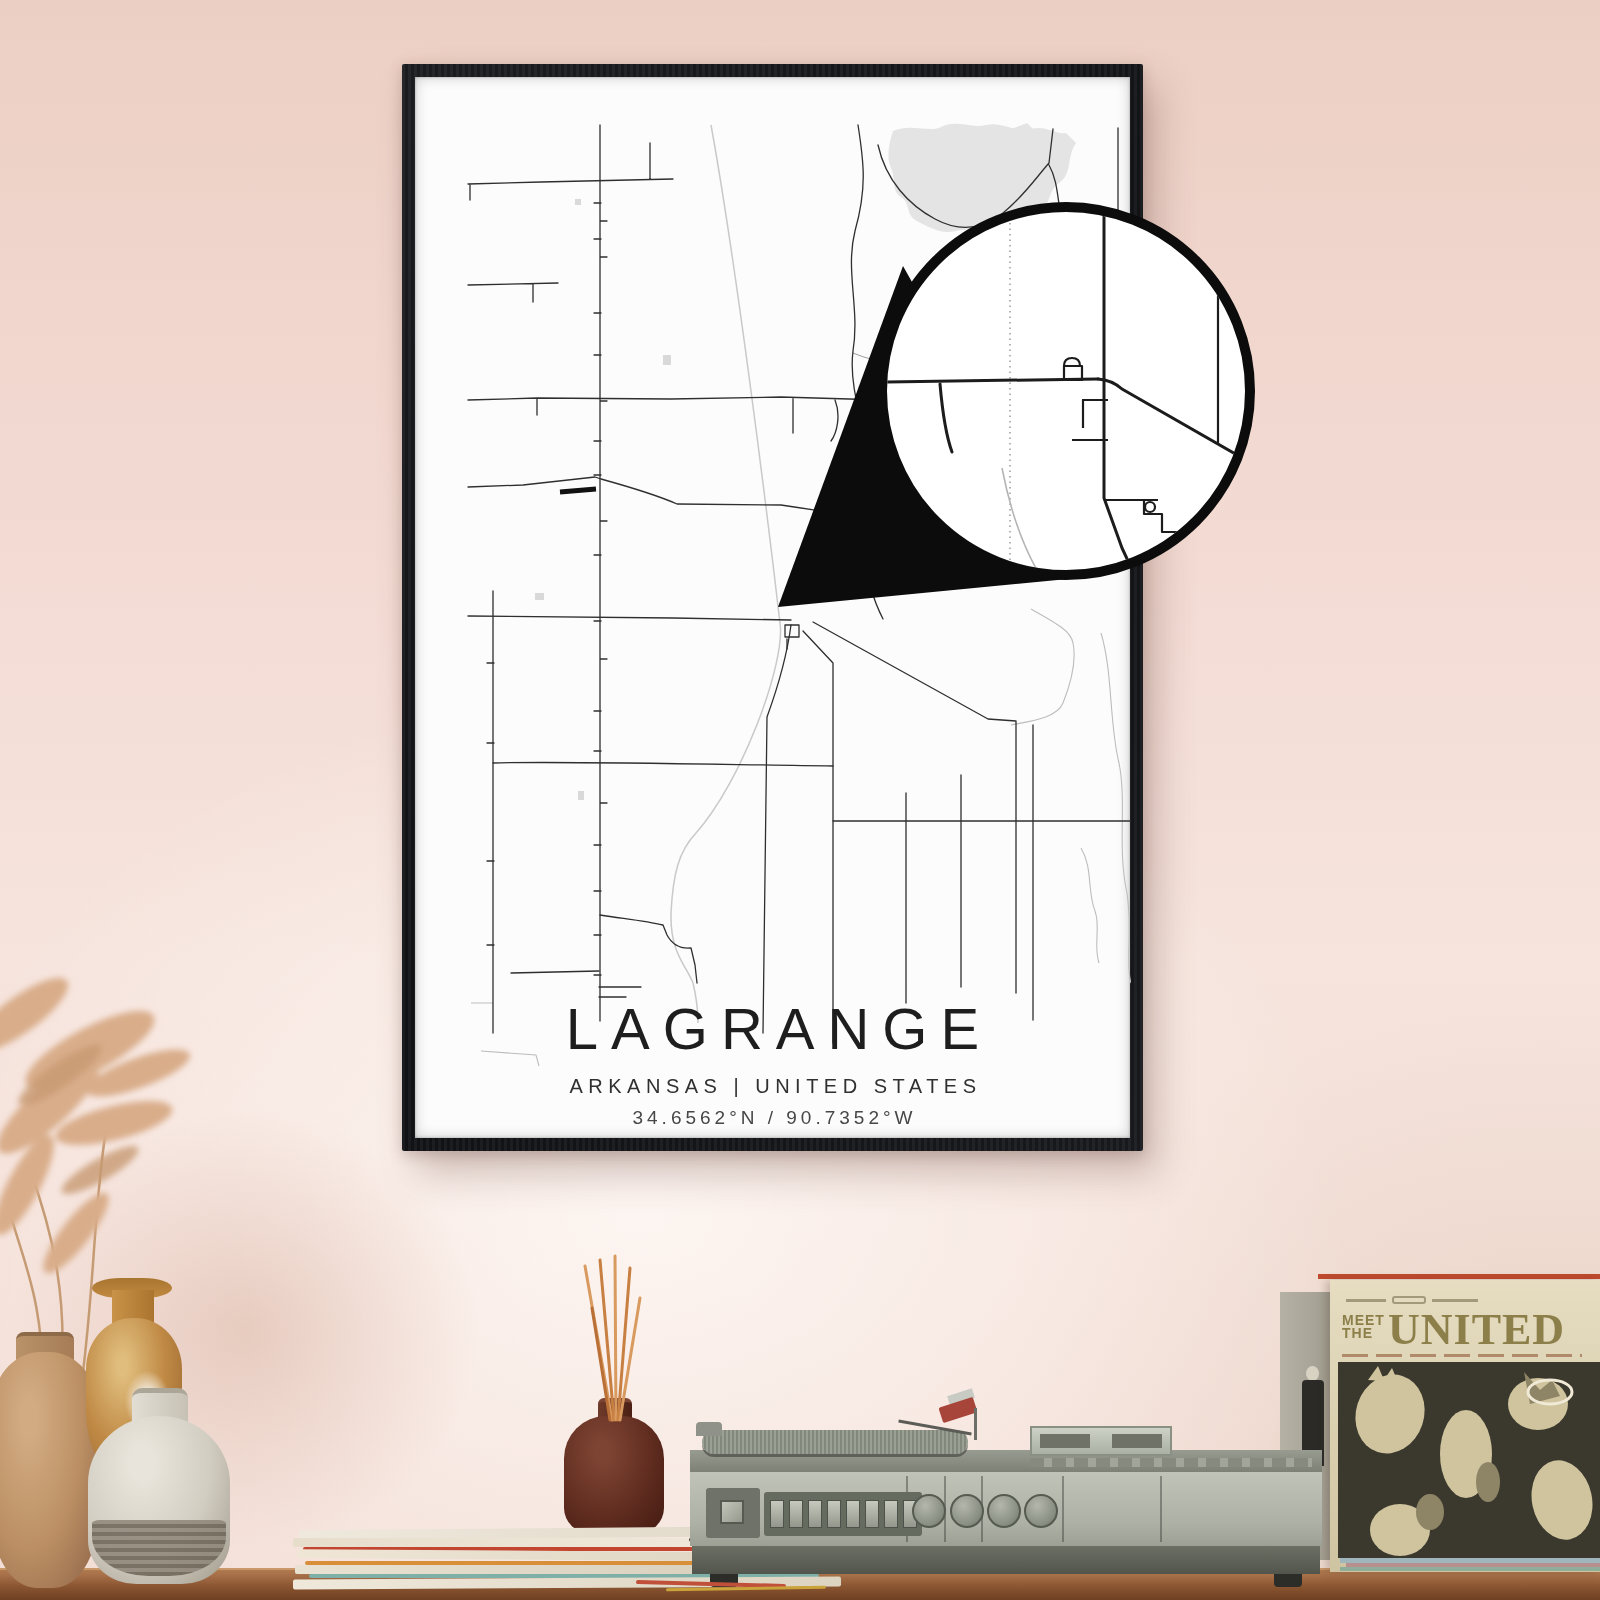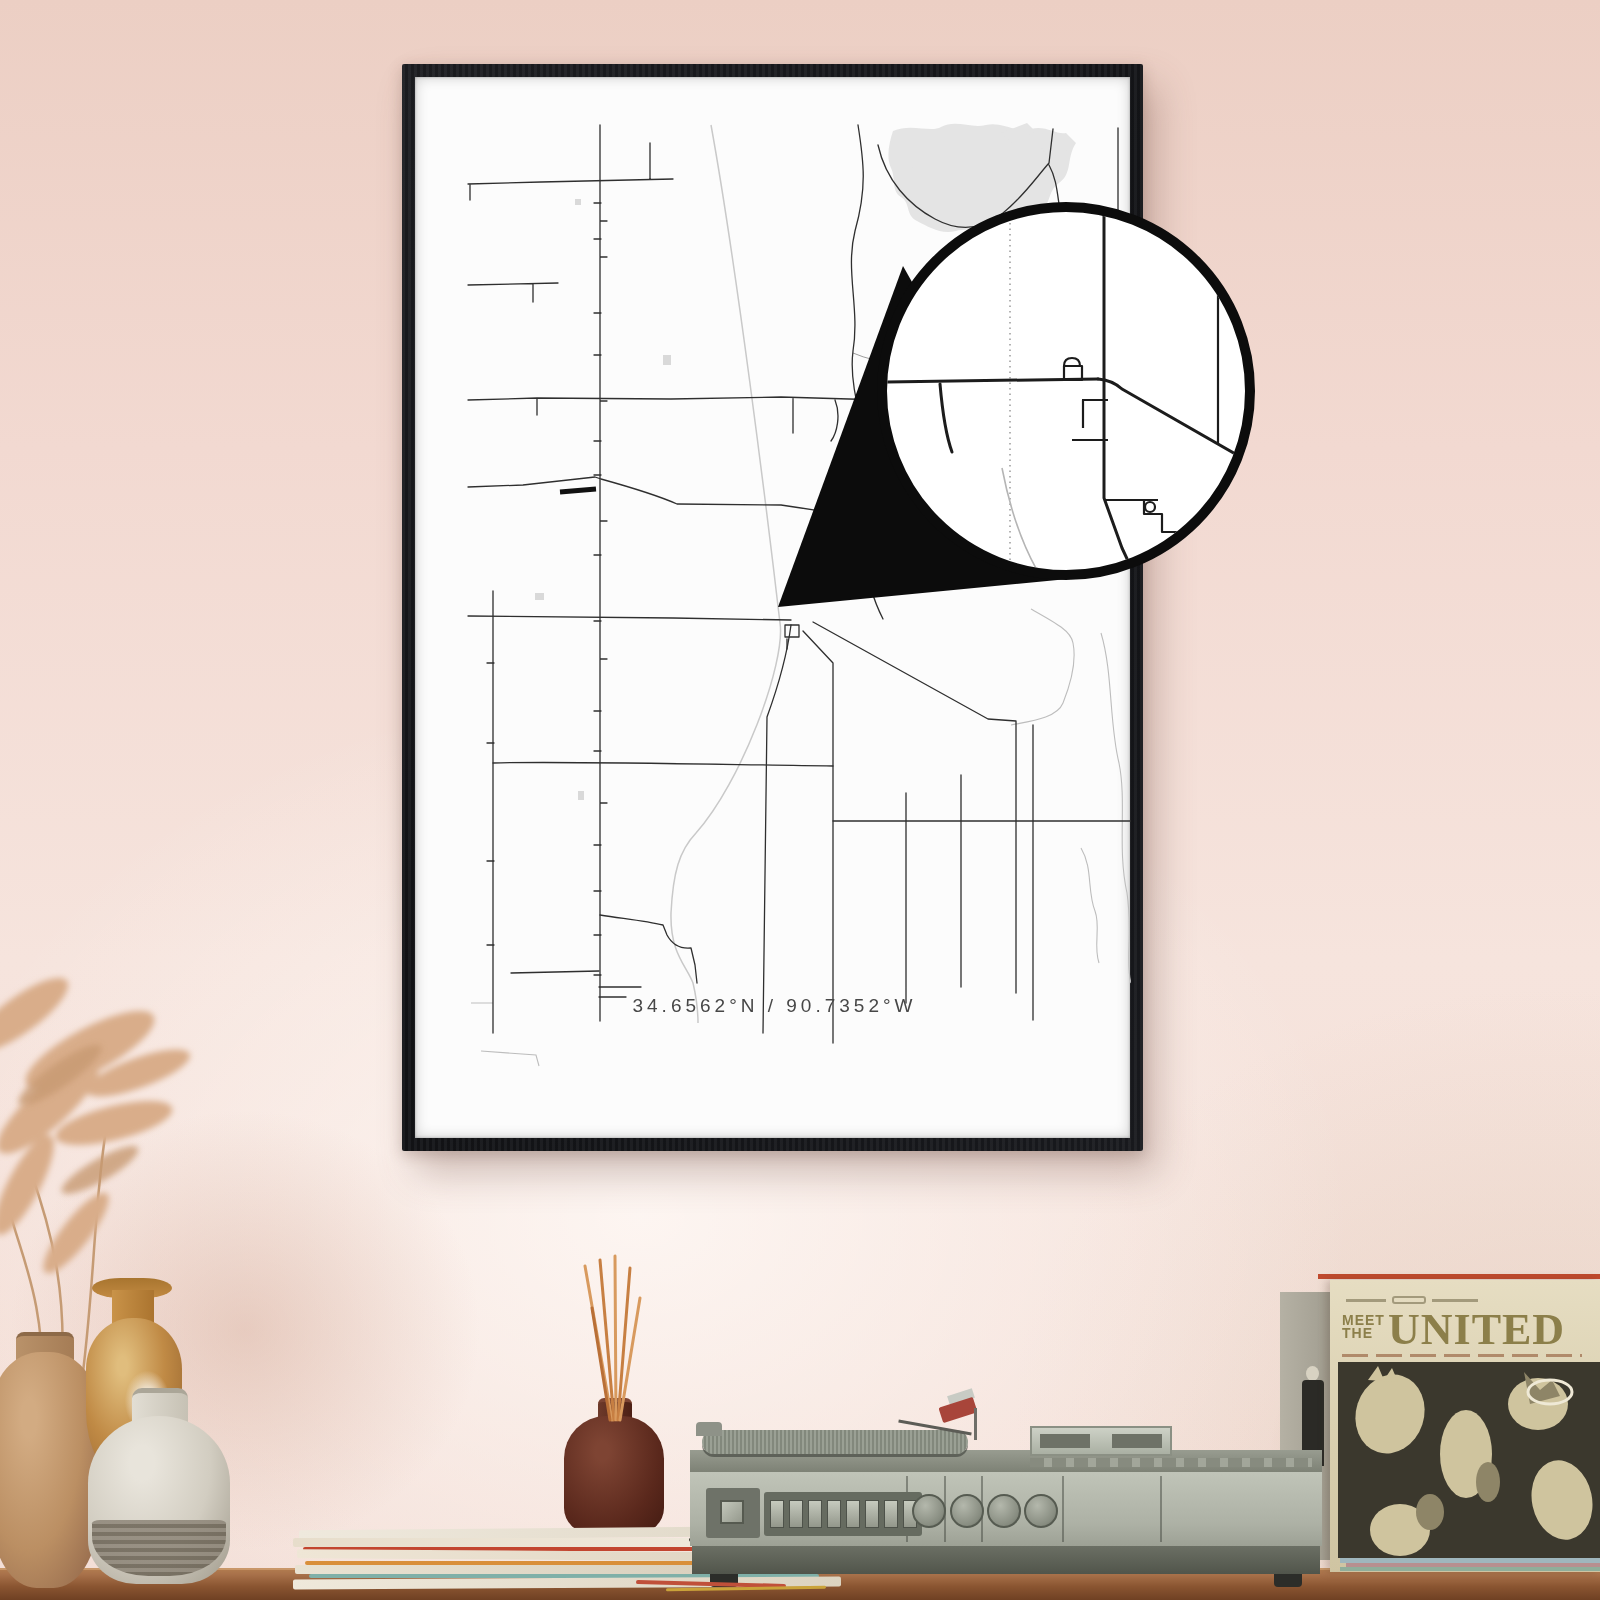--- a/index.html
+++ b/index.html
@@ -24,21 +24,21 @@
      box-shadow:14px 22px 38px rgba(105,70,60,.30), 0 4px 14px rgba(105,70,60,.25);border-radius:2px;}
   .poster{left:13px;top:13px;right:13px;bottom:13px;background:#fcfcfc;
      box-shadow:inset 0 0 14px rgba(0,0,0,.20), inset 0 0 3px rgba(0,0,0,.30);}
   .map-svg{left:26px;top:26px;width:690px;height:1035px;}
   .poster-text{left:0;right:0;top:918px;text-align:center;color:#222;}
   .poster-text .t1{position:static;display:block;font-size:58px;letter-spacing:13px;padding-left:13px;
      font-weight:400;color:#1e1e1e;}
   .poster-text .t2{position:static;display:block;font-size:20px;letter-spacing:5.5px;padding-left:6px;
      margin-top:13px;color:#303030;}
   .poster-text .t3{position:static;display:block;font-size:19px;letter-spacing:4px;padding-left:4px;
-     color:#474747;}
+     margin-top:9px;color:#474747;}
 
   .magnifier{left:740px;top:178px;width:545px;height:445px;}
 
   
   .pampas{left:-10px;top:955px;width:270px;height:440px;}
 
   
   .shelf{left:0;top:1568px;width:1600px;height:32px;
      background:linear-gradient(180deg,#b07a4e 0,#a8714a 15%,#8a5531 55%,#6f4023 100%);
      border-top:2px solid #c99769;}
@@ -211,20 +211,22 @@
           <path d="M437,42 C445,78 468,102 494,116 C520,130 542,126 562,110 C582,94 594,76 608,60 M608,60 L612,26 M608,62 C618,80 616,100 622,122 C628,145 615,165 620,190 C624,215 618,230 622,252"></path>
           <path d="M677,25 V118 C670,130 660,134 652,131"></path>
           <path d="M159,812 C185,816 205,818 222,822 L226,832 C232,843 240,846 250,845 L254,862 L256,880"></path>
           <path d="M70,870 L158,868 M158,884 L200,884 M158,894 L185,894"></path>
           <path d="M465,690 V900 M520,672 V884 M592,622 V917"></path>
         </g>
         <path d="M119,389 L155,386" stroke="#111" stroke-width="5" fill="none"></path>
       </svg>
 
       <div class="poster-text">
+        <span class="t1">LAGRANGE</span>
+        <span class="t2">ARKANSAS | UNITED STATES</span>
         <span class="t3">34.6562°N / 90.7352°W</span>
       </div>
     </div>
   </div>
 
   <svg class="magnifier" viewBox="740 178 545 445" xmlns="http://www.w3.org/2000/svg">
     <defs>
       <clipPath id="magclip">
           <circle cx="1066" cy="391" r="179"></circle>
         </clipPath>

